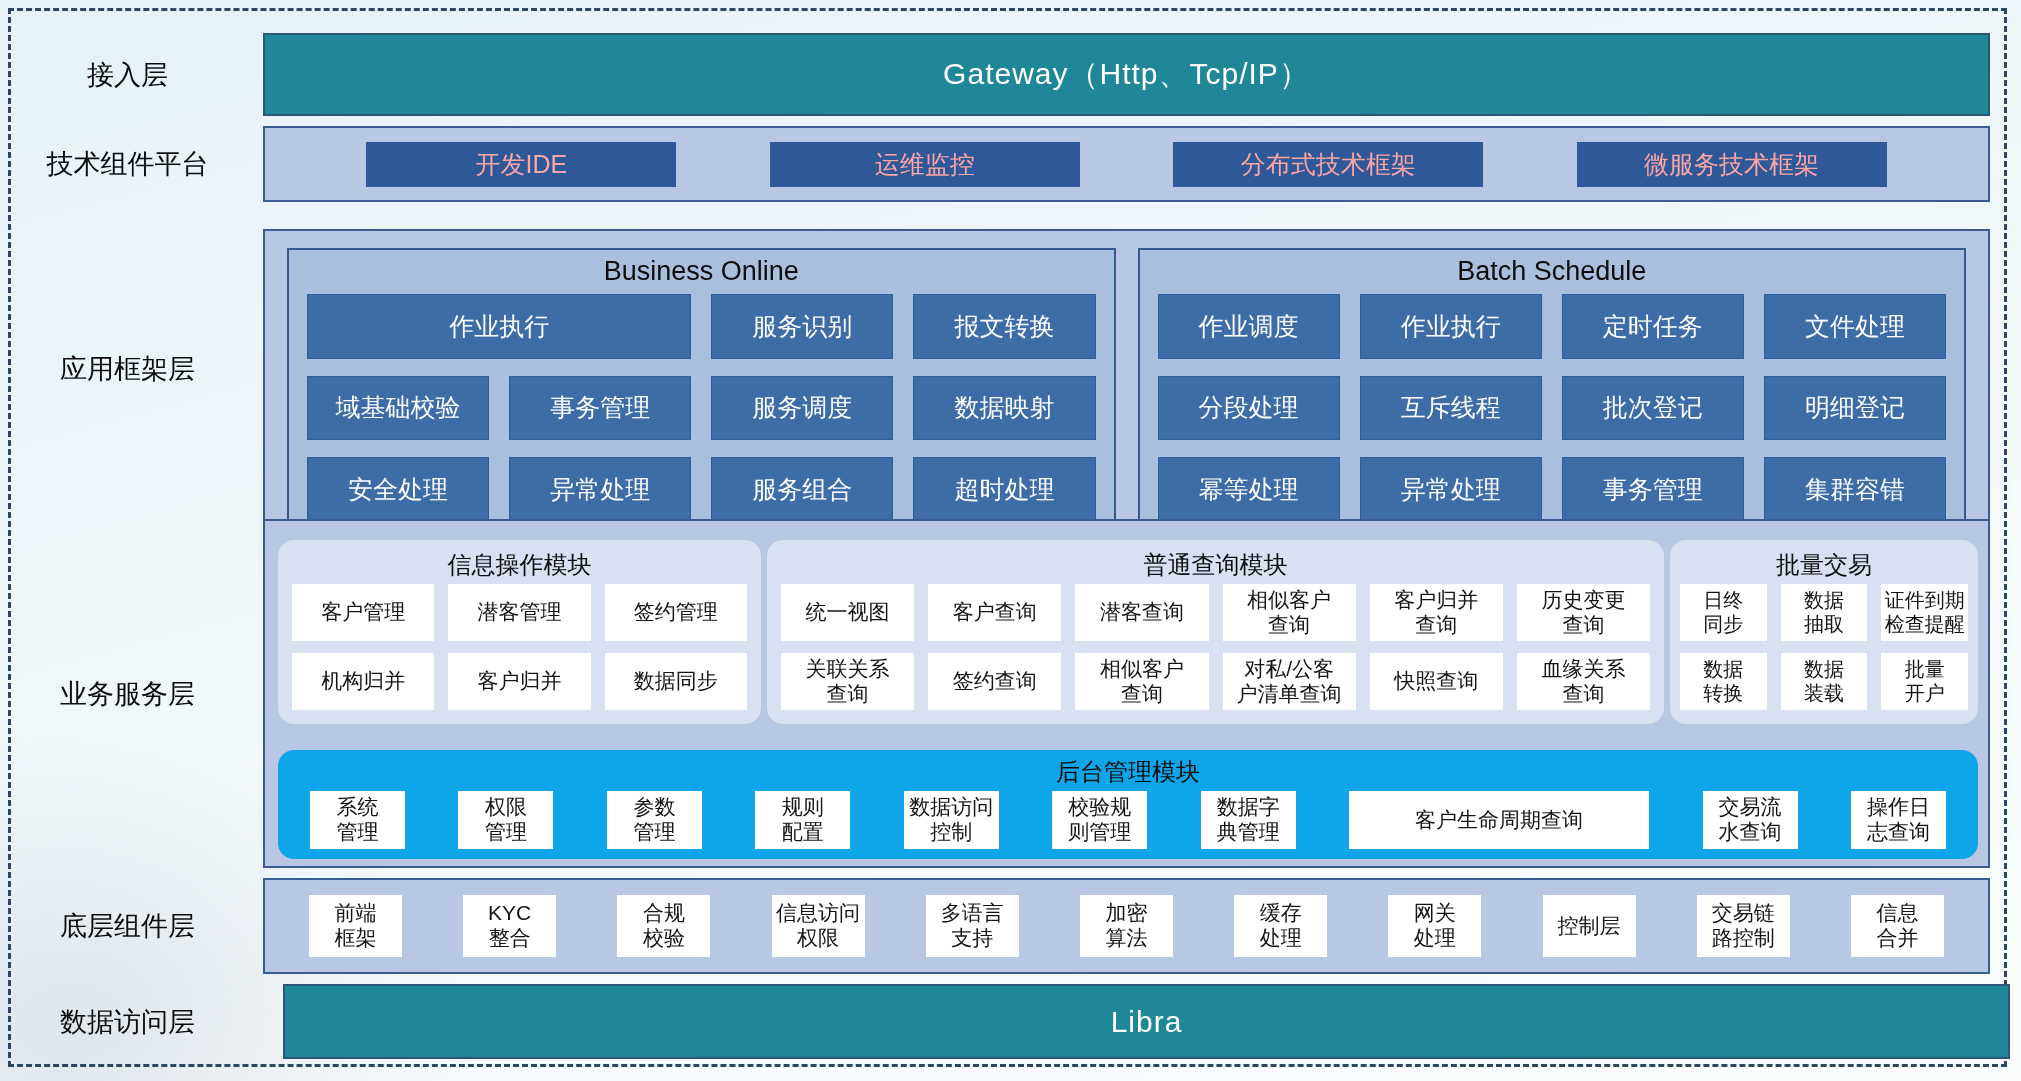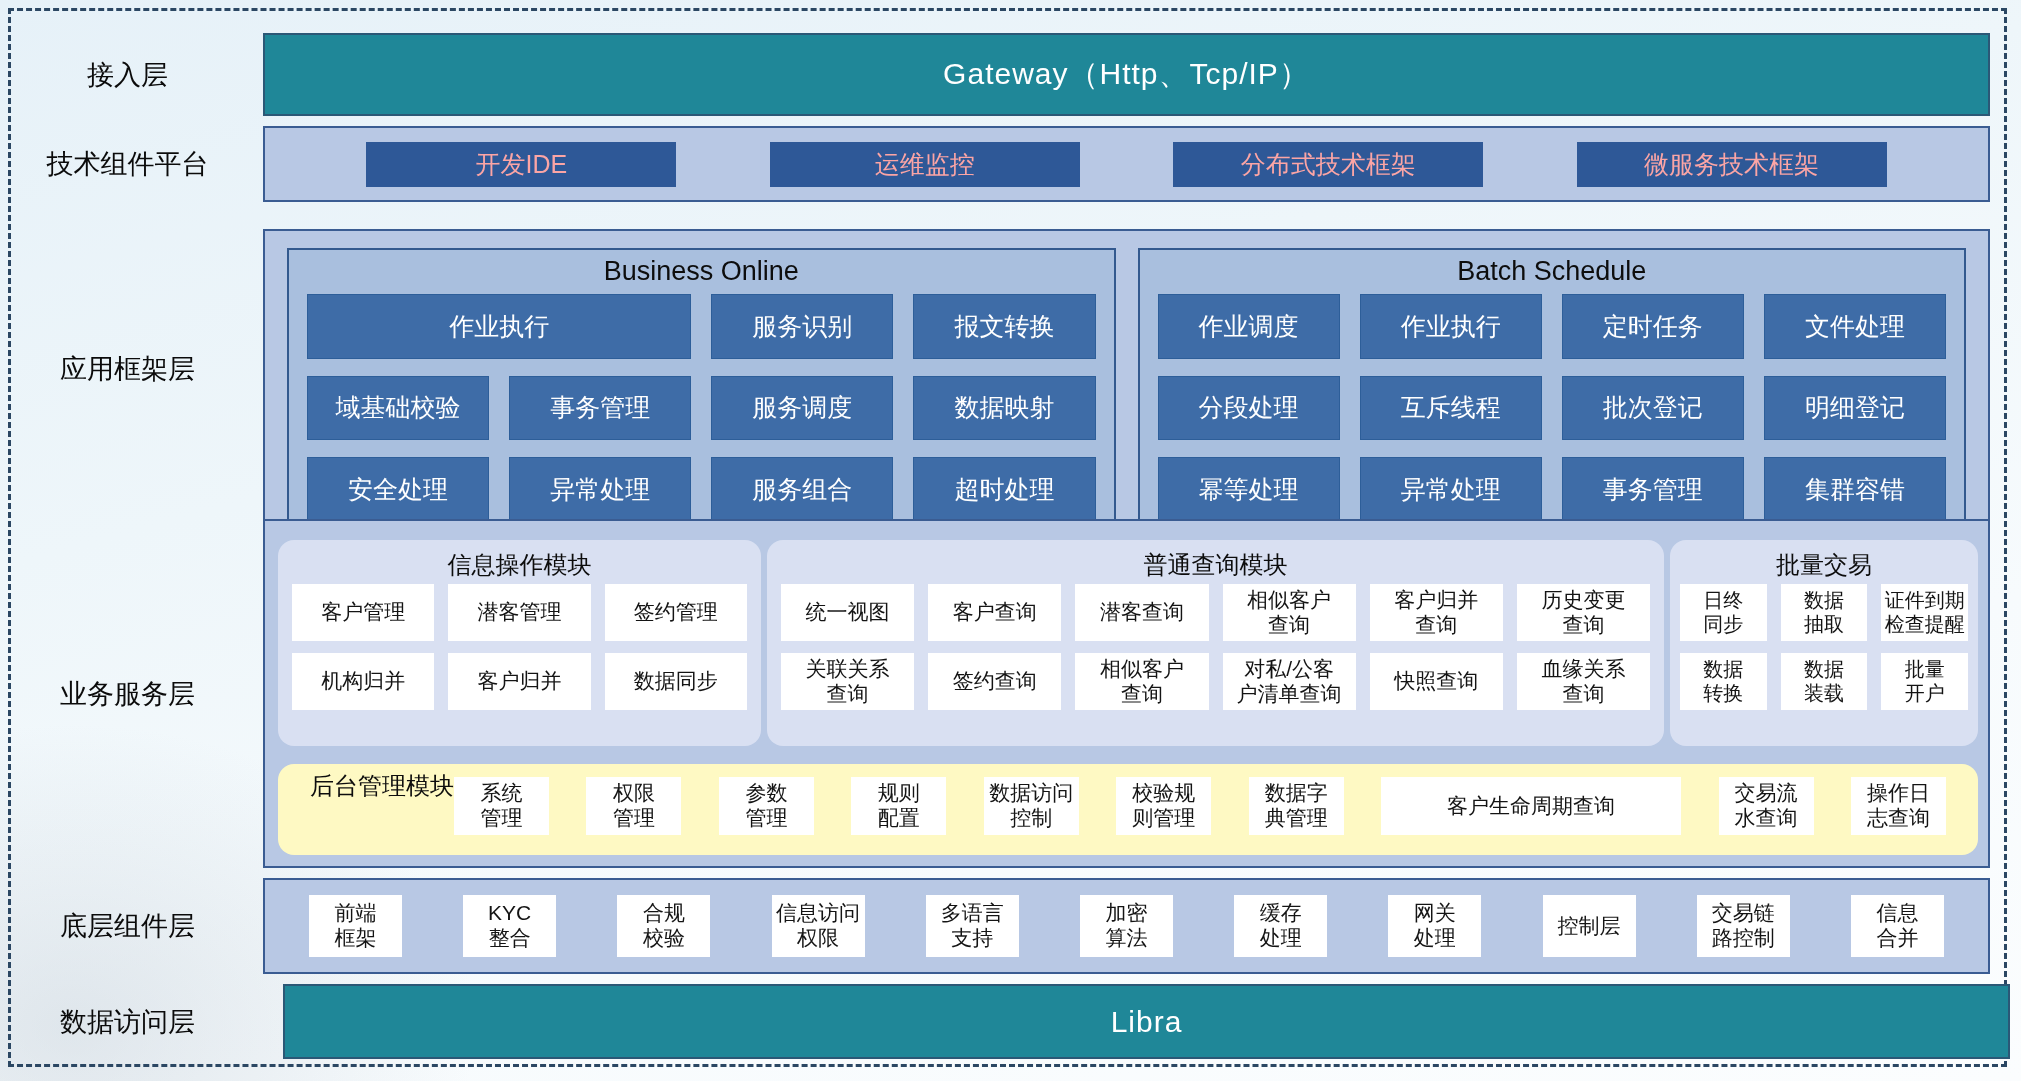--- a/index.html
+++ b/index.html
@@ -23,35 +23,35 @@
     align-items:center;justify-content:center;font-size:25px;}
   .app-band{top:229px;height:330px;background:#b8c8e4;border:2px solid #3a5c92;
     display:flex;gap:22px;padding:17px 22px;}
   .app-panel{flex:1;background:#a9bfde;border:2px solid #33598e;display:flex;flex-direction:column;box-sizing:border-box;}
   .panel-title{height:42px;display:flex;align-items:center;justify-content:center;font-size:27px;color:#0d0d0d;}
   .panel-grid{flex:1;display:grid;grid-template-columns:repeat(4,1fr);gap:17px 20px;padding:2px 18px 16px;}
   .btn-mid{background:#3e6ca7;border:1px solid #2d5e99;color:#fff;display:flex;
     align-items:center;justify-content:center;font-size:25px;box-sizing:border-box;}
   .span2{grid-column:span 2;}
   .biz-band{top:519px;height:349px;background:#b8c8e4;border:2px solid #3a5c92;
-    display:flex;flex-direction:column;gap:18px;padding:19px 10px 11px 13px;}
+    display:flex;flex-direction:column;gap:26px;padding:19px 10px 11px 13px;}
   .modules-row{display:flex;gap:6px;height:206px;}
   .module{background:#d9e0f2;border-radius:16px;display:flex;flex-direction:column;
     box-sizing:border-box;padding:6px 14px 14px;}
   .module.info{flex:0 0 483px;}
   .module.query{flex:1;}
   .module.batch{flex:0 0 308px;padding:6px 10px 14px;}
   .module-title{height:38px;display:flex;align-items:center;justify-content:center;font-size:24px;color:#0d0d0d;}
   .module-grid{flex:1;display:grid;gap:12px 14px;align-content:start;grid-template-rows:repeat(2,57px);}
   .cols3{grid-template-columns:repeat(3,1fr);}
   .cols6{grid-template-columns:repeat(6,1fr);}
   .btn-white{background:#ffffff;color:#141414;display:flex;align-items:center;justify-content:center;
     text-align:center;font-size:21px;line-height:1.18;white-space:pre-line;box-sizing:border-box;}
   .module.batch .btn-white{font-size:20px;}
-  .admin-module{background:#fef9c3;border-radius:16px;flex:1;display:flex;
+  .admin-module{background:#0ea5e9;border-radius:16px;flex:1;display:flex;flex-direction:column;
     box-sizing:border-box;padding:3px 32px 10px;}
   .admin-row{flex:1;display:flex;align-items:center;justify-content:space-between;}
   .admin-row .btn-white{width:95px;height:58px;}
   .admin-row .btn-white.wide{width:300px;}
   .infra-band{top:878px;height:96px;background:#b8c8e4;border:2px solid #3a5c92;
     display:flex;align-items:center;justify-content:space-between;padding:0 44px;}
   .infra-band .btn-white{width:93px;height:62px;}
   .layer-label{position:absolute;left:0;width:255px;display:flex;align-items:center;justify-content:center;
     font-size:27px;color:#0b0b0b;}
   .ll-access{top:33px;height:83px;}

